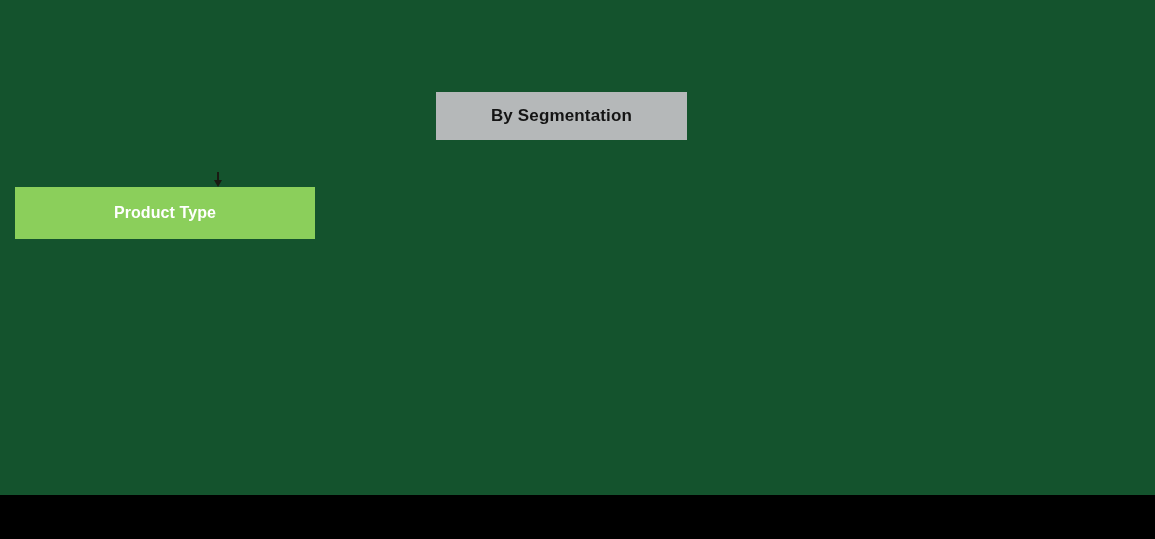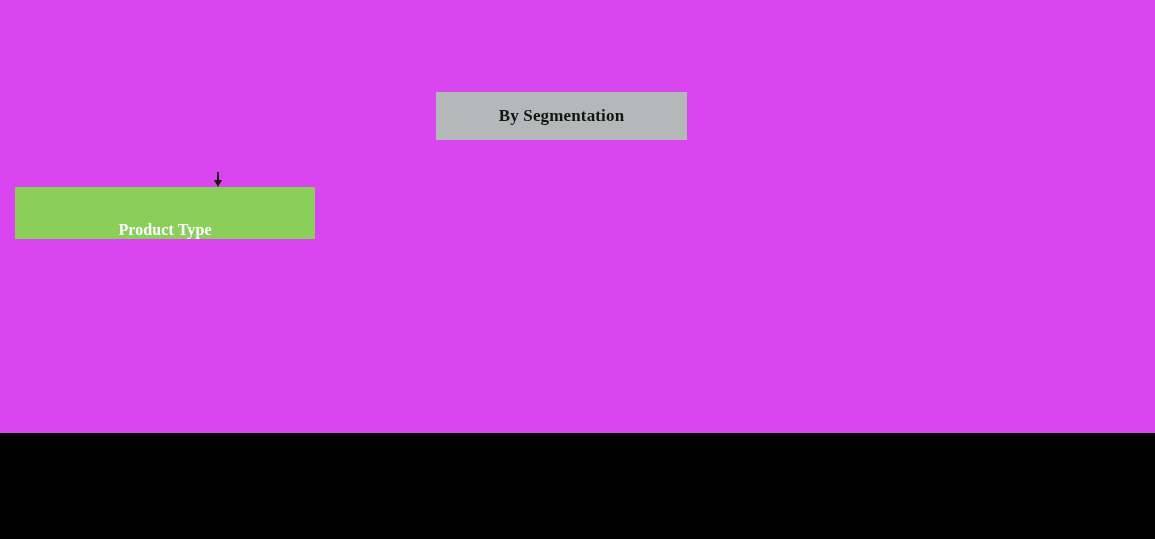--- a/index.html
+++ b/index.html
@@ -9,24 +9,23 @@
     background: #000000;
   }
   body {
     font-family: "Liberation Sans", sans-serif;
     -webkit-font-smoothing: antialiased;
   }
 
   #canvas {
     position: relative;
     width: 1155px;
-    height: 433px;
-    background: #d946ef;
+    height: 495px;
+    background: #14532d;
     overflow: hidden;
-    font-family: Liberation Serif, serif;
   }
 
   
   .node {
     position: absolute;
     box-sizing: border-box;
     display: flex;
     align-items: center;
     justify-content: center;
     text-align: center;
@@ -62,21 +61,20 @@
     font-size: 16px;
     font-weight: bold;
     letter-spacing: 0.1px;
   }
 
   .node--product-type {
     left: 15px;
     top: 187px;
     width: 300px;
     height: 52px;
-    align-items: flex-end;
   }
 
   .node--application {
     left: 761px;
     top: 190px;
     width: 300px;
     height: 52px;
   }
 
   

